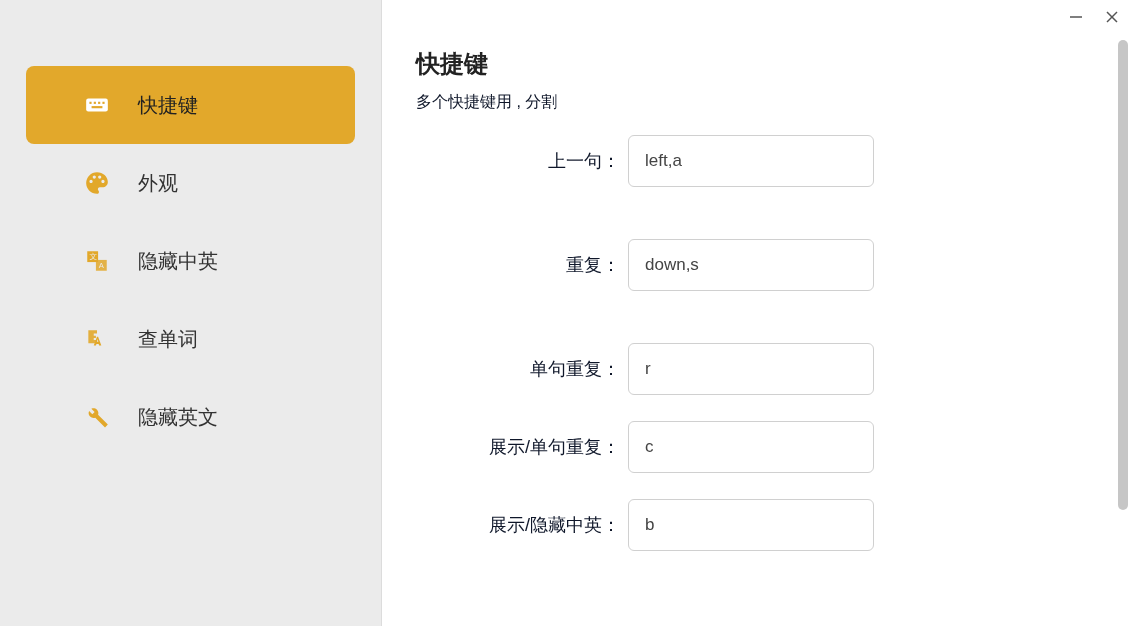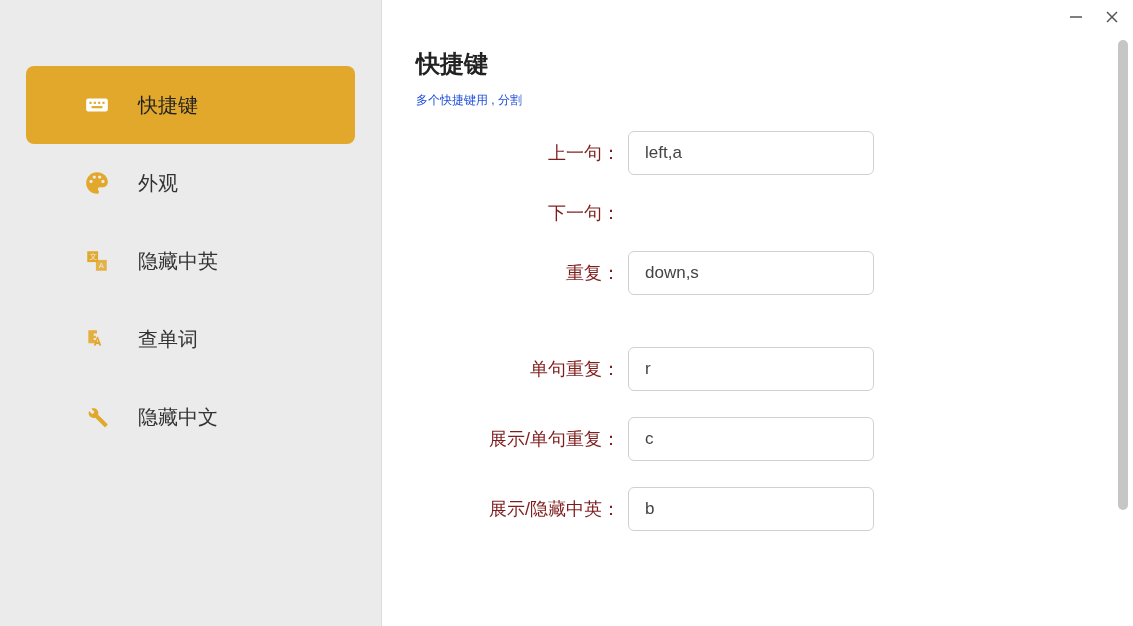--- a/index.html
+++ b/index.html
@@ -73,44 +73,44 @@
     position: relative;
     height: 100%;
   }
   .page-title {
     font-size: 24px;
     font-weight: 600;
     color: #222;
     margin-bottom: 12px;
   }
   .page-subtitle {
-    font-size: 12px;
-    color: #1d4ed8;
+    font-size: 16px;
+    color: #0f172a;
     margin-bottom: 22px;
   }
   .form-rows {
     display: flex;
     flex-direction: column;
     gap: 26px;
   }
   .form-row {
     display: flex;
     align-items: center;
   }
   .form-label {
     width: 212px;
     text-align: right;
     font-size: 18px;
-    color: #7f1d1d;
+    color: #0f172a;
     padding-right: 8px;
     white-space: nowrap;
   }
   .form-input {
     width: 246px;
-    height: 44px;
+    height: 52px;
     border: 1px solid #d0d0d0;
     border-radius: 6px;
     padding: 0 16px;
     font-size: 17px;
     color: #444;
     background: #fff;
   }
   .scrollbar-track {
     position: absolute;
     right: 5px;
@@ -191,38 +191,37 @@
       <span>查单词</span>
     </div>
 
 
     <div class="sidebar-item">
       <span class="sidebar-icon">
         <svg viewBox="0 0 24 24" fill="currentColor">
             <path d="M22 19l-9-9c.6-1.6.3-3.5-1-4.8-1.4-1.4-3.5-1.7-5.2-.9l3 3-2.1 2.1-3-3c-.8 1.7-.5 3.8.9 5.2 1.3 1.3 3.2 1.6 4.8 1l9 9 2.6-2.6z"></path>
           </svg>
       </span>
-      <span>隐藏中文</span>
+      <span>隐藏英文</span>
     </div>
 
   </div>
 
   <div class="main">
     <div class="page-title">快捷键</div>
     <div class="page-subtitle">多个快捷键用 , 分割</div>
 
     <div class="form-rows">
 
       <div class="form-row">
         <div class="form-label">上一句：</div>
         <input class="form-input" value="left,a" style="">
       </div>
 
       <div class="form-row">
-        <div class="form-label">下一句：</div>
       </div>
 
       <div class="form-row">
         <div class="form-label">重复：</div>
         <input class="form-input" value="down,s" style="">
       </div>
 
       <div class="form-row">
       </div>
 

